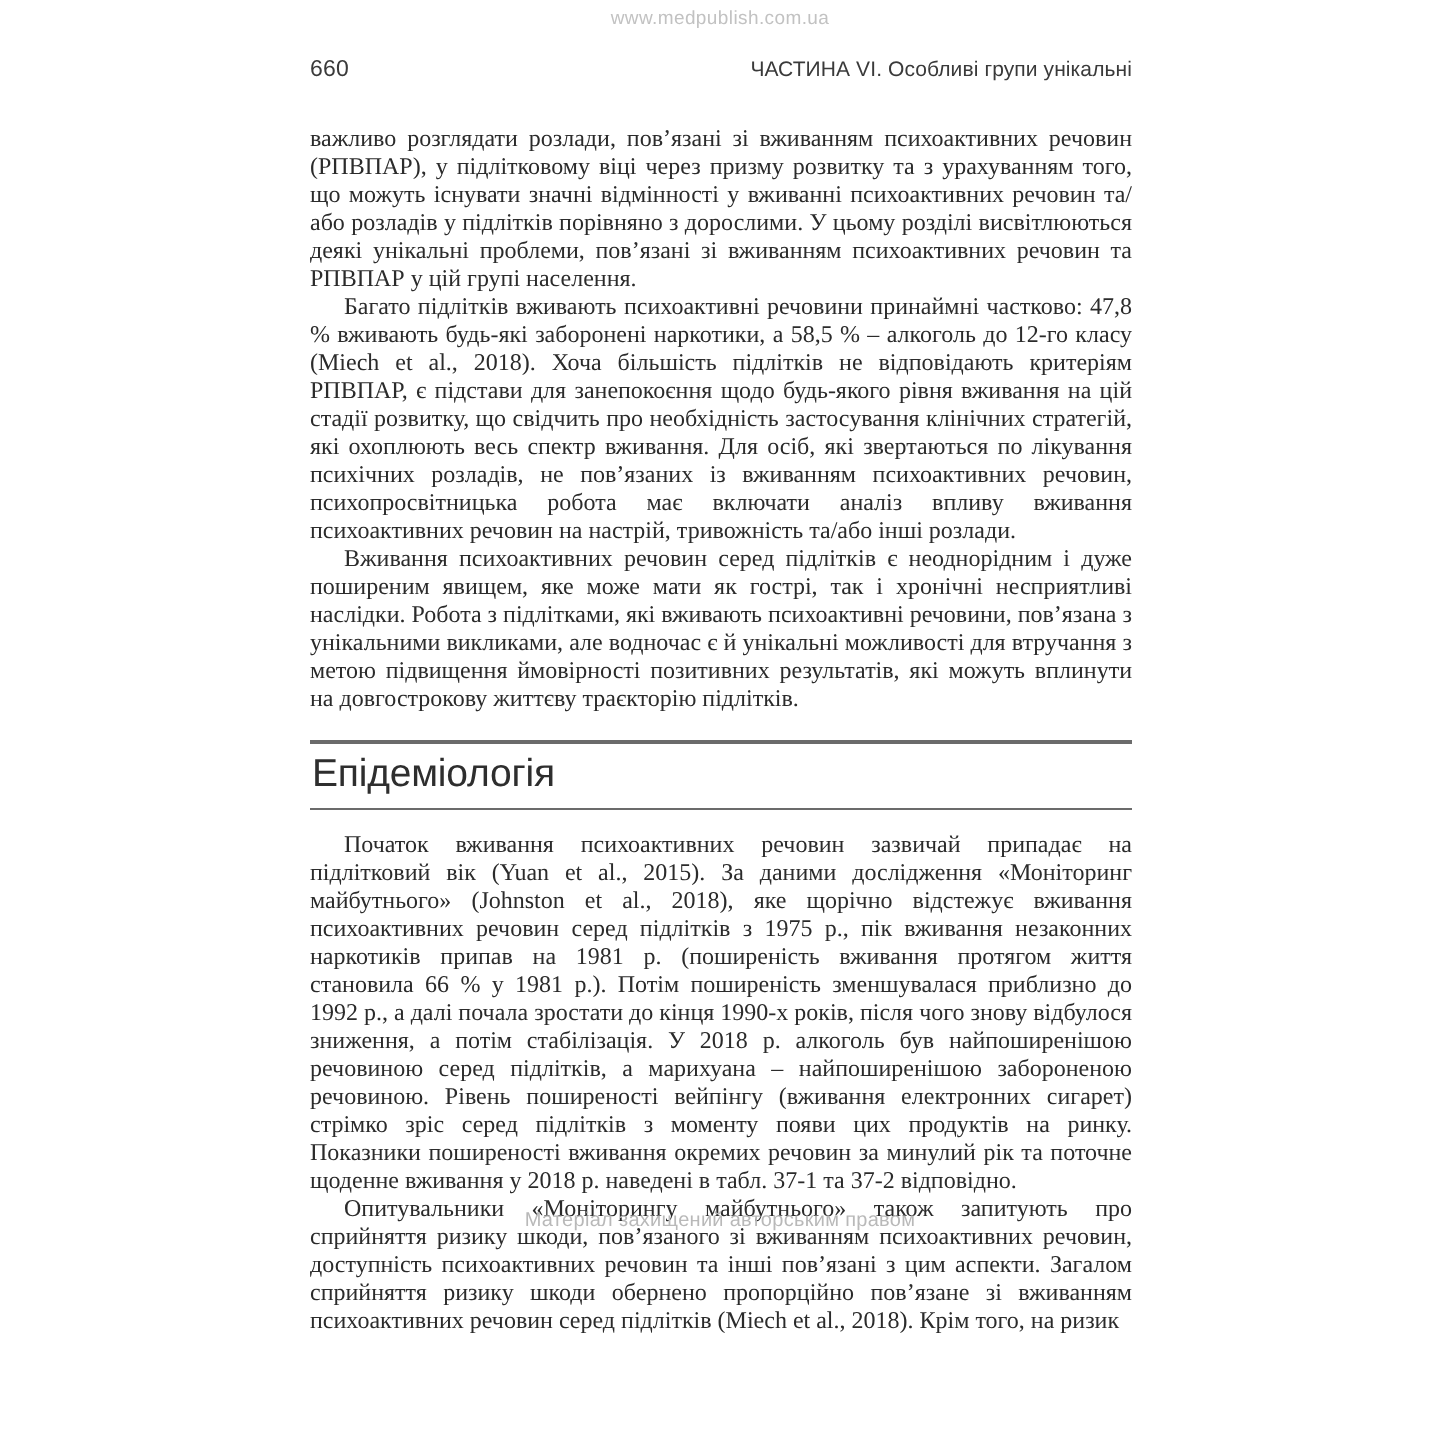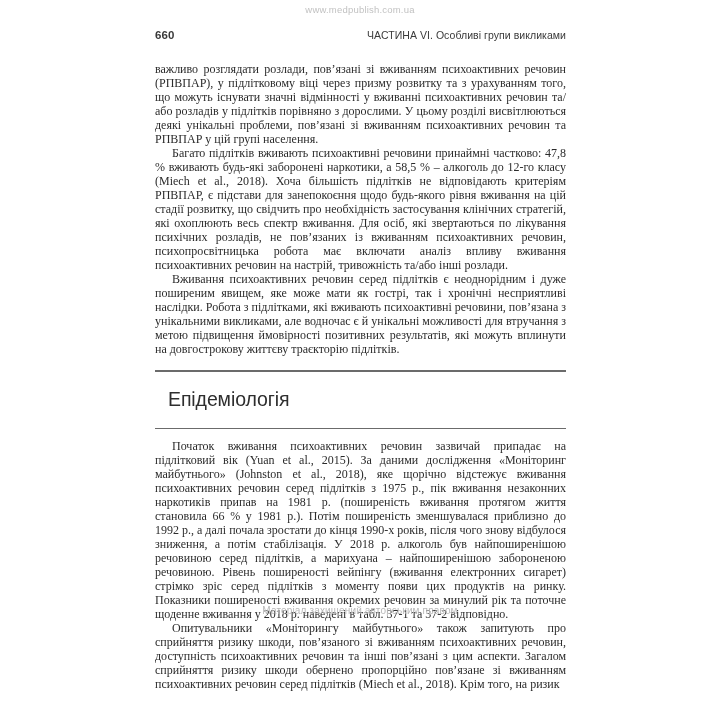--- a/index.html
+++ b/index.html
@@ -47,21 +47,21 @@
     width: 411px;
     height: 16px;
     display: flex;
     align-items: baseline;
     justify-content: space-between;
     font-family: "Liberation Sans", "DejaVu Sans", sans-serif;
     color: #3a3a3a;
   }
   .folio {
     font-size: 11.5px;
-    font-weight: bold;
+    font-weight: normal;
     letter-spacing: 0.1px;
   }
   .head-title {
     font-size: 10.5px;
     white-space: nowrap;
     letter-spacing: 0.05px;
   }
   .head-title .part-label {
     font-weight: normal;
   }
@@ -95,21 +95,21 @@
   }
   .rule {
     height: 2px;
     background: #6b6b6b;
     width: 100%;
   }
   .rule.thin {
     height: 1.5px;
   }
   .section-heading h2 {
-    margin: 12px;
+    margin: 0;
     padding: 5px 0 5px 1px;
     font-family: "Liberation Sans", "DejaVu Sans", sans-serif;
     font-size: 19.5px;
     font-weight: normal;
     letter-spacing: -0.1px;
     color: #2e2e2e;
     line-height: 1.12;
   }
 
   .spacer-before-heading { height: 14px; }
@@ -133,21 +133,21 @@
 <body>
 
 <div class="page">
 
   <div class="watermark">www.medpublish.com.ua</div>
 
   <div class="running-head">
     <span class="folio">660</span>
     <span class="head-title">
       <span class="part-label">ЧАСТИНА VI.</span>
-      <span>Особливі групи викликами</span>
+      <span>Особливі групи унікальні</span>
     </span>
   </div>
 
   <div class="column">
 
     <p class="body-text no-indent">важливо розглядати розлади, пов’язані зі вживанням психоактивних речовин (РПВПАР), у підлітковому віці через призму розвитку та з урахуванням того, що можуть існувати значні відмінності у вживанні психоактивних речовин та/або розладів у підлітків порівняно з дорослими. У цьому розділі висвітлюються деякі унікальні проблеми, пов’язані зі вживанням психоактивних речовин та РПВПАР у цій групі населення.</p>
 
     <p class="body-text">Багато підлітків вживають психоактивні речовини принаймні частково: 47,8 % вживають будь-які заборонені наркотики, а 58,5 % – алкоголь до 12-го класу (Miech et al., 2018). Хоча більшість підлітків не відповідають критеріям РПВПАР, є підстави для занепокоєння щодо будь-якого рівня вживання на цій стадії розвитку, що свідчить про необхідність застосування клінічних стратегій, які охоплюють весь спектр вживання. Для осіб, які звертаються по лікування психічних розладів, не пов’язаних із вживанням психоактивних речовин, психопросвітницька робота має включати аналіз впливу вживання психоактивних речовин на настрій, тривожність та/або інші розлади.</p>
 
     <p class="body-text">Вживання психоактивних речовин серед підлітків є неоднорідним і дуже поширеним явищем, яке може мати як гострі, так і хронічні несприятливі наслідки. Робота з підлітками, які вживають психоактивні речовини, пов’язана з унікальними викликами, але водночас є й унікальні можливості для втручання з метою підвищення ймовірності позитивних результатів, які можуть вплинути на довгострокову життєву траєкторію підлітків.</p>

